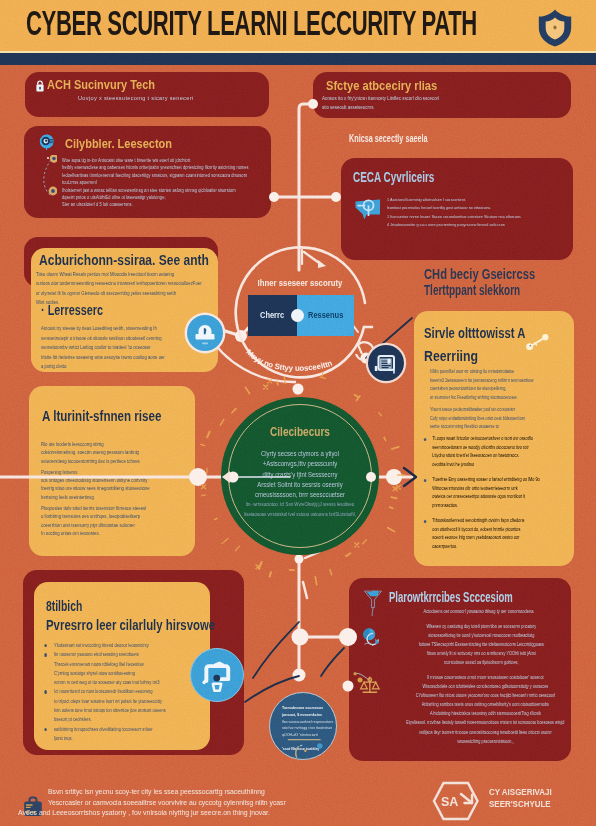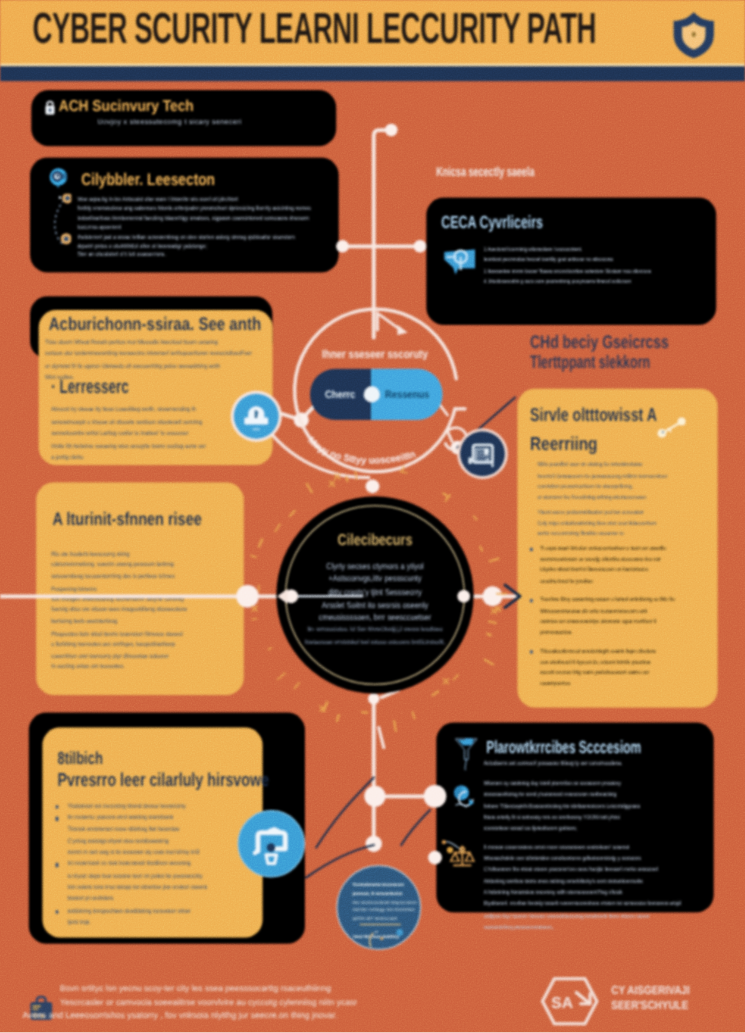--- a/index.html
+++ b/index.html
@@ -14,21 +14,21 @@
   #hdr-rule{left:0;top:53px;width:596px;height:12px;background:#1d3251;}
   #hdr-hl{left:0;top:51px;width:596px;height:2px;background:#f3dfa8;}
   #hdr-title{left:26px;top:5px;width:600px;height:28px;
      font-size:35px;line-height:36px;font-weight:700;color:#1d1713;
      letter-spacing:-0.6px;white-space:nowrap;
      transform:scaleX(.632);transform-origin:left top;}
   #hdr-shield{left:536px;top:8px;width:38px;height:40px;}
 
   
   .card{border-radius:14px;}
-  .navy{background:#000000;}
+  .navy{background:#7f1d1d;}
   .amber{background:#eeaf52;}
   .ctitle{color:#e3a954;font-weight:700;white-space:nowrap;}
   .ctitle-d{color:#1b2d49;font-weight:700;white-space:nowrap;}
   .ctitle2{font-weight:700;white-space:nowrap;}
   .ptext{color:#b9c6d8;}
   .ptext-d{color:#2d4468;}
   
   #bg-noise{left:0;top:0;width:596px;height:826px;opacity:.30;
     mix-blend-mode:overlay;pointer-events:none;z-index:60;}
 
@@ -86,47 +86,47 @@
   #sec-head div:last-child{transform:scaleX(.69);transform-origin:left top;}
 
   #c-skills{left:414px;top:311px;width:160px;height:255px;}
   #c-skills-t1{left:10px;top:12px;font-size:15px;line-height:19px;transform:scaleX(.755);transform-origin:left top;}
   #c-skills-t2{left:10px;top:35px;font-size:15px;line-height:19px;transform:scaleX(.82);transform-origin:left top;}
   #c-skills-key{left:109px;top:22px;width:28px;height:17px;}
   #c-skills-body{left:16px;top:57px;width:180px;font-size:4.6px;line-height:8.5px;transform:scaleX(.84);transform-origin:left top;}
   #c-skills-body .ln:nth-child(5){margin-top:4px;}
   #c-skills-bullets{left:9px;top:124px;width:182px;font-size:4.6px;line-height:8.5px;transform:scaleX(.84);transform-origin:left top;}
 
-  #c-tools{left:349px;top:578px;width:222px;height:152px;}
+  #c-tools{left:349px;top:578px;width:222px;height:183px;text-align:center;}
   #c-tools-icon{left:14px;top:10px;width:20px;height:32px;}
   #c-tools-title{left:40px;top:11px;font-size:14px;line-height:17px;color:#a9cbe6;font-weight:700;transform:scaleX(.68);transform-origin:left top;}
   #c-tools-sub{left:38px;top:29px;width:230px;font-size:5px;line-height:8px;transform:scaleX(.80);transform-origin:left top;}
   #c-tools-body{left:38px;top:44px;width:230px;font-size:4.7px;line-height:9.1px;transform:scaleX(.82);transform-origin:left top;}
   #c-tools-icon2{left:12px;top:48px;width:26px;height:26px;}
   #c-tools-icon3{left:4px;top:92px;width:32px;height:26px;}
   #c-tools-body2{left:38px;top:95px;width:240px;font-size:4.7px;line-height:9.1px;transform:scaleX(.82);transform-origin:left top;}
 
   
   #connectors{left:0;top:0;width:596px;height:826px;}
   #connectors-top{left:0;top:0;width:596px;height:826px;pointer-events:none;}
-  #pill{left:248px;top:295px;width:106px;height:41px;border-radius:20px;overflow:hidden;
+  #pill{left:248px;top:295px;width:106px;height:41px;border-radius:0;overflow:hidden;
      background:linear-gradient(90deg,#1d3251 0 46.2%,#41a3dd 46.2% 100%);}
   #pill-l{left:12px;top:15px;font-size:8.6px;color:#d9e5f0;font-weight:600;transform:scaleX(.87);transform-origin:left top;}
   #pill-r{left:60px;top:15px;font-size:8.6px;color:#0f3c60;font-weight:600;transform:scaleX(.87);transform-origin:left top;}
   #pill-dot{left:43px;top:14px;width:13px;height:13px;border-radius:50%;background:#eef4f8;}
   #ring-label{left:235px;top:277px;width:130px;text-align:center;font-size:9.4px;font-weight:700;color:#f6e7de;white-space:nowrap;transform:scaleX(.83);transform-origin:center top;}
   #arc-label-svg{left:243px;top:345px;width:130px;height:44px;}
   .node-circle{width:36px;height:36px;border-radius:50%;}
   .node-circle svg{width:36px;height:36px;display:block;}
   .blue-node{background:#3b9ad3;box-shadow:0 0 0 2.4px #f6e6de;}
   .navy-node{background:#1d3251;box-shadow:0 0 0 2.2px #f2d6cc;}
   #n-lock{left:187px;top:315px;}
   #n-doc{left:368px;top:345px;}
   #dashring{left:186px;top:362px;width:228px;height:228px;}
-  #hub{left:221px;top:397px;width:158px;height:158px;border-radius:50%;background:#000000;}
+  #hub{left:221px;top:397px;width:158px;height:158px;border-radius:50%;background:#14532d;}
   #hub-ring{left:7px;top:7px;width:142px;height:142px;border-radius:50%;border:1.4px solid #c3b083;}
   #hub-title{left:0;top:28px;width:158px;text-align:center;font-size:12.6px;font-weight:700;color:#c5a463;white-space:nowrap;}
   #hub-title{transform:scaleX(.80);transform-origin:center top;}
   #hub-lines{left:-10px;top:52px;width:178px;font-size:6.8px;line-height:10.3px;color:#b0bfd4;text-align:center;transform:scaleX(.875);transform-origin:center top;}
   #hub-lines .ln:nth-child(6),#hub-lines .ln:nth-child(7){font-size:5px;line-height:9.2px;color:#8b9cb5;}
   #mini{left:269px;top:692px;width:66px;height:66px;border-radius:50%;background:#2c5478;border:1.2px solid #b0c0cf;overflow:hidden;}
   #mini-lines{left:12px;top:12px;width:50px;font-size:3.6px;line-height:6.8px;color:#cfdae6;}
   #mini-lines .ln:nth-child(1),#mini-lines .ln:nth-child(2){font-weight:700;color:#e5edf4;}
   #mini-lines .ln:nth-child(6){font-weight:700;color:#e5edf4;margin-top:7px;}
   #mini-deco{left:9px;top:45px;width:48px;height:24px;}
@@ -259,20 +259,27 @@
       <svg viewBox="0 0 44 44">
         <path d="M13 27 L13 16.5 C13 15.4 13.9 14.5 15 14.5 L29.5 14.5 C30.6 14.5 31.5 15.4 31.5 16.5 L31.5 25.5 L25 25.5" fill="none" stroke="#eef6fb" stroke-width="3.3" stroke-linecap="round" stroke-linejoin="round"></path>
         <path d="M20.5 13.3 L24 11.9 L27 13.3" fill="none" stroke="#eef6fb" stroke-width="2.4" stroke-linecap="round"></path>
         <path d="M13 26.5 L11 28.3" stroke="#eef6fb" stroke-width="2.8" stroke-linecap="round"></path>
         <circle cx="21.8" cy="24.6" r="2.9" fill="#1c3352"></circle>
         <path d="M18.5 29.5 L25.6 29.5 L24.3 35.4 L19.8 35.4 Z" fill="none" stroke="#eef6fb" stroke-width="2.1" stroke-linejoin="round"></path>
       </svg>
     </div>
   </div>
 
+  <div class="abs card navy" id="c-stye">
+    <div class="abs ctitle" id="c-stye-title">Sfctye atbceciry rlias</div>
+    <div class="abs ptext" id="c-stye-body">
+          <div class="ln">Aonsos tto x friy'ynicsn ttanncety Litvflec sscorl clio  sscecorl</div>
+          <div class="ln">stio seseoult asseiseocrvs.</div>
+        </div>
+  </div>
 
   <div class="abs" id="lbl-known">Knicsa secectly saeela</div>
 
   <div class="abs card navy" id="c-cerca">
     <div class="abs ctitle2" id="c-cerca-title">CECA Cyvrliceirs</div>
     <svg class="abs" id="c-cerca-icon" viewBox="0 0 30 24">
       <path d="M2.5 5.5 L27 3.5 L27 18.5 L13.5 18.5 L11.5 23.5 L9.5 18 L2.5 11.5 Z" fill="#3d9ad3"></path>
       <circle cx="15.5" cy="9.4" r="5" fill="none" stroke="#bfe3f7" stroke-width="1.8"></circle>
       <path d="M15.5 9.4 L15.5 20" stroke="#bfe3f7" stroke-width="1.7"></path>
       <path d="M5 9.6 l3.2 0 M9.6 9.6 l2 0" stroke="#bfe3f7" stroke-width="1.6" stroke-linecap="round"></path>

